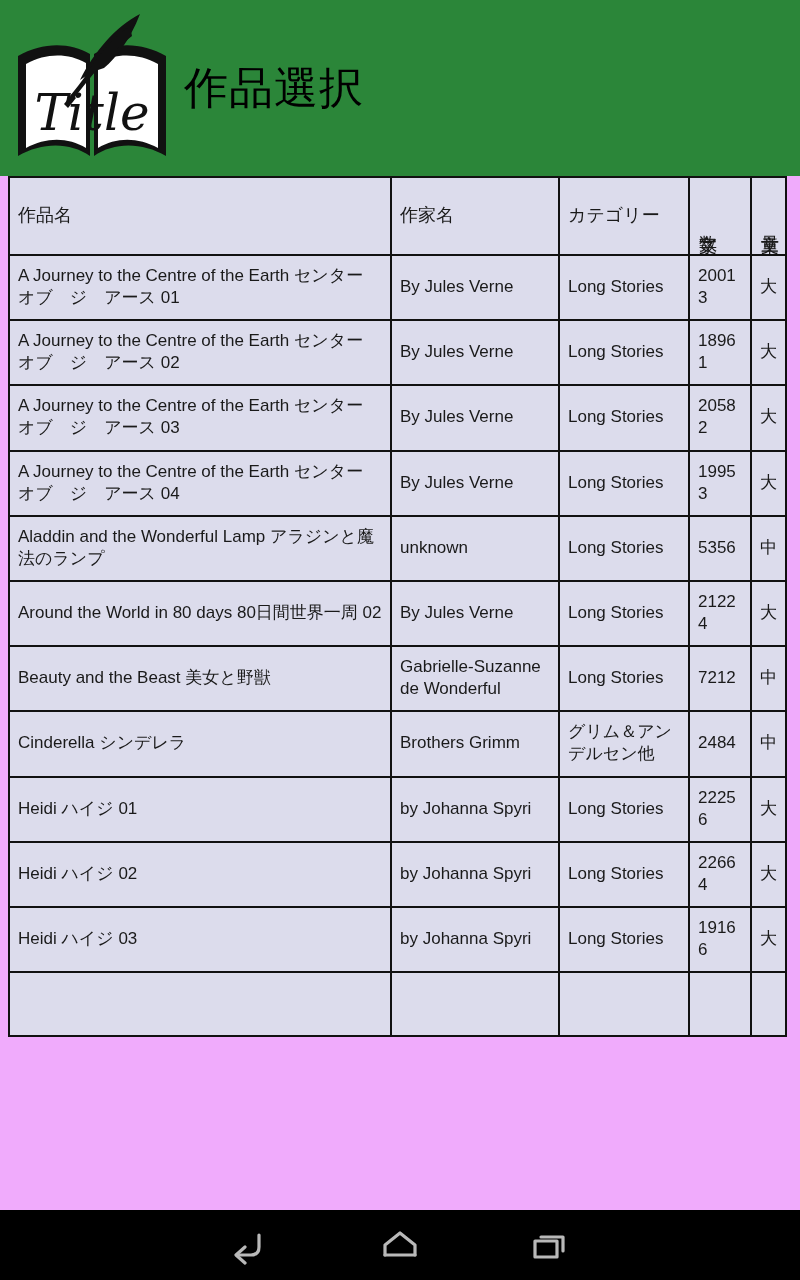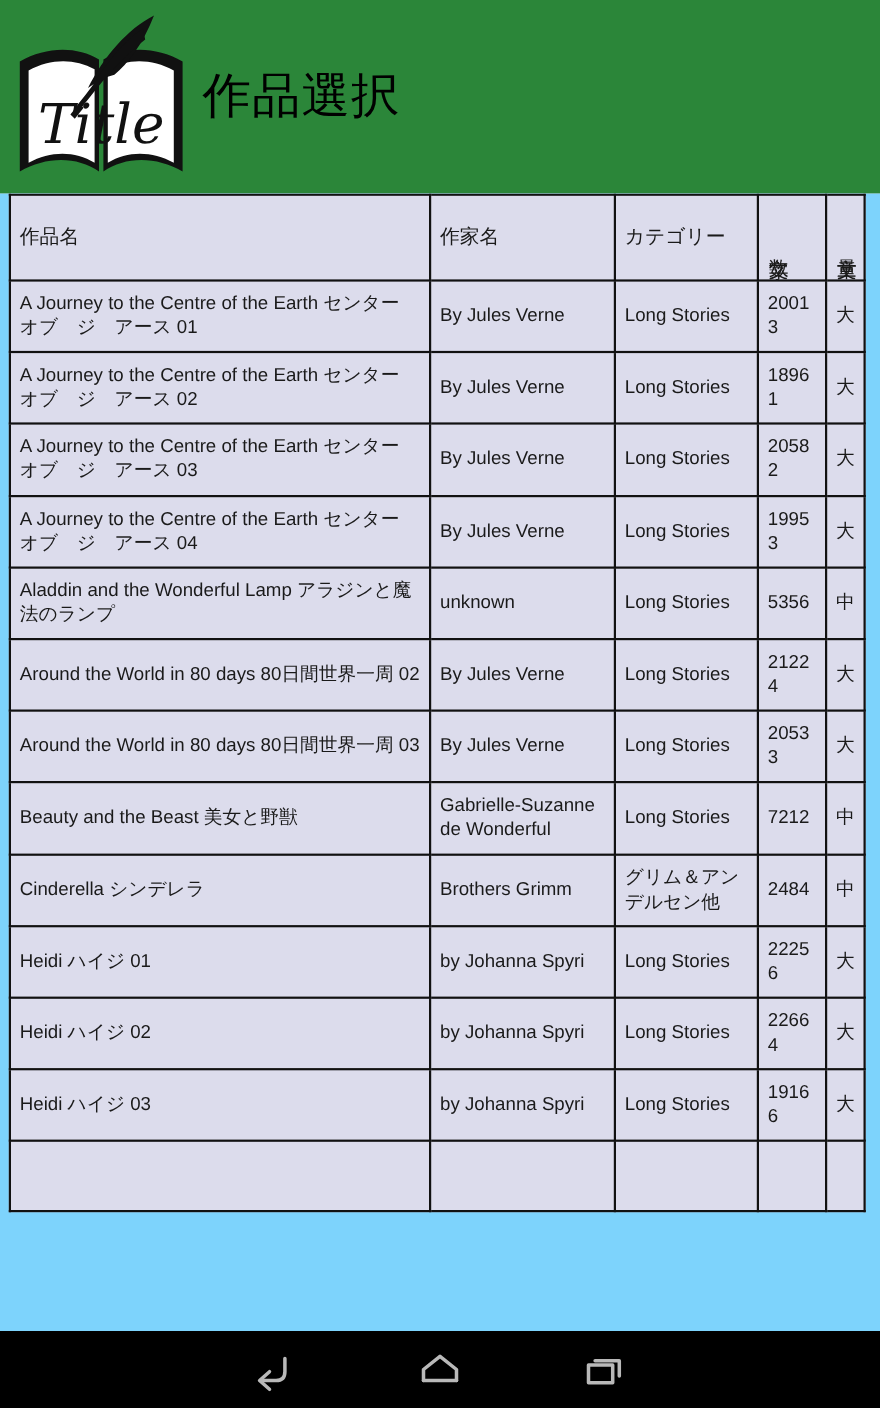--- a/index.html
+++ b/index.html
@@ -52,21 +52,21 @@
     font-family: "DejaVu Sans", "Liberation Sans", sans-serif;
   }
 
   
   #list-area {
     position: absolute;
     top: 176px;
     left: 0;
     width: 800px;
     height: 1034px;
-    background: #7dd3fc;
+    background: #f0abfc;
     overflow: hidden;
   }
 
   table#works-table {
     border-collapse: collapse;
     table-layout: fixed;
     width: 777px;
     margin-left: 8px;
     background: #dcdcec;
     border: 2px solid #111111;
@@ -224,27 +224,20 @@
             <td class="num">5356</td>
             <td class="vol">中</td>
           </tr>
           <tr class="body-row red">
             <td>Around the World in 80 days 80日間世界一周 02</td>
             <td>By Jules Verne</td>
             <td>Long Stories</td>
             <td class="num">21224</td>
             <td class="vol">大</td>
           </tr>
-          <tr class="body-row">
-            <td>Around the World in 80 days 80日間世界一周 03</td>
-            <td>By Jules Verne</td>
-            <td>Long Stories</td>
-            <td class="num">20533</td>
-            <td class="vol">大</td>
-          </tr>
           <tr class="body-row red">
             <td>Beauty and the Beast 美女と野獣</td>
             <td>Gabrielle-Suzanne de Wonderful</td>
             <td>Long Stories</td>
             <td class="num">7212</td>
             <td class="vol">中</td>
           </tr>
           <tr class="body-row red">
             <td>Cinderella シンデレラ</td>
             <td>Brothers Grimm</td>

